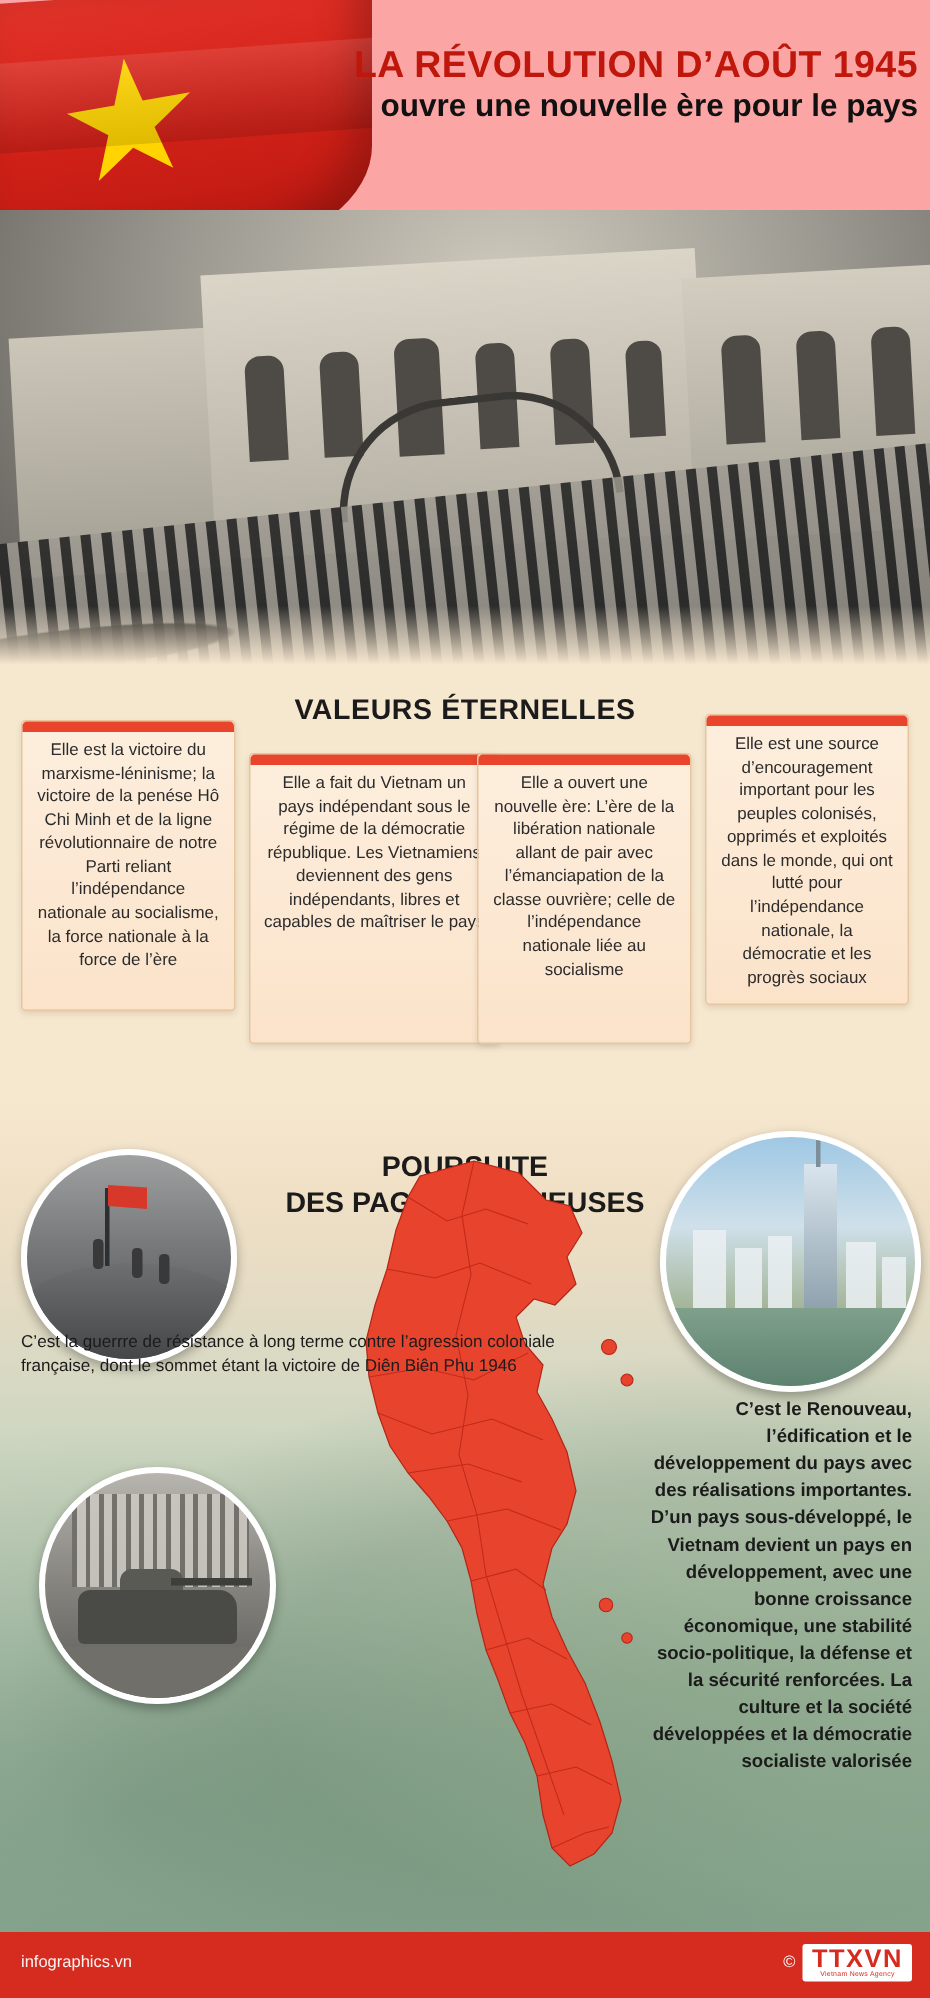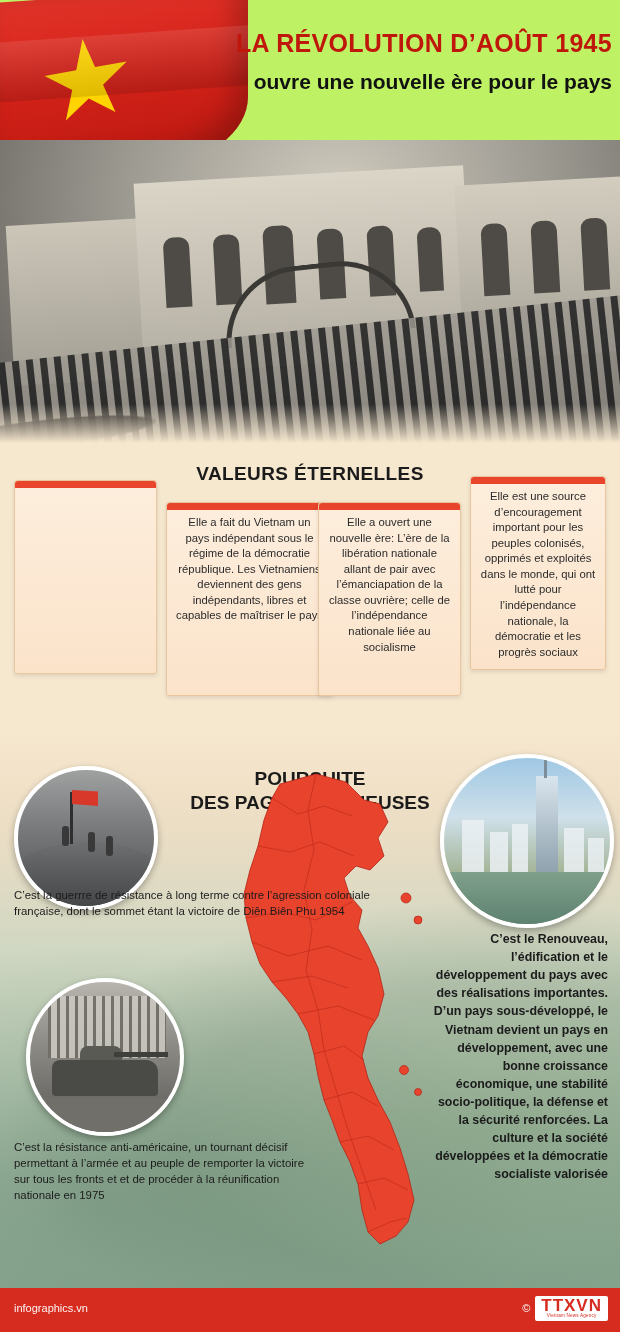--- a/index.html
+++ b/index.html
@@ -8,21 +8,21 @@
     font-family:"Liberation Sans", sans-serif;
     background:#f2e2c9;
     overflow:hidden;
     position:relative;
   }
   .page{position:relative;width:620px;height:1332px;overflow:hidden;background:#f6e7cf;}
 
   
   .header{
     position:absolute;left:0;top:0;width:620px;height:152px;
-    background:#bef264;
+    background:#fca5a5;
     overflow:hidden;
   }
   .flag{
     position:absolute;left:-4px;top:-6px;width:252px;height:175px;
     background:linear-gradient(175deg,#e2342a 0%,#d42219 45%,#b81810 100%);
     border-radius:0 0 36% 6%;
     box-shadow:inset -12px -10px 26px rgba(0,0,0,.22);
     transform:skewY(-4deg);
   }
   .flag:after{
@@ -36,21 +36,21 @@
     filter:drop-shadow(0 2px 2px rgba(0,0,0,.25));
     transform:rotate(-6deg);
   }
   .title-wrap{
     position:absolute;right:8px;top:30px;width:440px;text-align:right;
   }
   .title-main{
     color:#c0170c;font-weight:bold;font-size:25px;letter-spacing:.3px;line-height:1.1;
   }
   .title-sub{
-    color:#111;font-weight:bold;font-size:21px;line-height:1.15;margin-top:12px;
+    color:#111;font-weight:bold;font-size:21px;line-height:1.15;margin-top:1px;
   }
 
   
   .photo-band{
     position:absolute;left:0;top:140px;width:620px;height:310px;
     overflow:hidden;
   }
   .photo-inner{
     position:absolute;left:-10px;top:-26px;width:640px;height:360px;
     background:
@@ -262,20 +262,21 @@
       <div class="crowd"></div>
     </div>
     <div class="band-fade"></div>
   </div>
 
   <div class="sec-title" id="valeurs-title">VALEURS ÉTERNELLES</div>
 
   <div class="cards">
     <div class="card" id="card-1">
       <div class="bar"></div>
+      <div>Elle est la victoire du marxisme-léninisme; la victoire de la penése Hô Chi Minh et de la ligne révolutionnaire de notre Parti reliant l’indépendance nationale au socialisme, la force nationale à la force de l’ère</div>
     </div>
     <div class="card" id="card-2">
       <div class="bar"></div>
       <div>Elle a fait du Vietnam un pays indépendant sous le régime de la démocratie république. Les Vietnamiens deviennent des gens indépendants, libres et capables de maîtriser le pays</div>
     </div>
     <div class="card" id="card-3">
       <div class="bar"></div>
       <div>Elle a ouvert une nouvelle ère: L’ère de la libération nationale allant de pair avec l’émanciapation de la classe ouvrière; celle de l’indépendance nationale liée au socialisme</div>
     </div>
     <div class="card" id="card-4">
@@ -325,30 +326,29 @@
   </div>
 
   <div class="circ" id="photo-circle-dienbienphu">
     <div class="hill"></div>
     <div class="flagpole"></div>
     <div class="redflag"></div>
     <div class="sold" style="left:44px;top:56px;"></div>
     <div class="sold" style="left:70px;top:62px;"></div>
     <div class="sold" style="left:88px;top:66px;"></div>
   </div>
-  <div class="ctext" id="text-dienbienphu">C’est la guerrre de résistance à long terme contre l’agression coloniale française, dont le sommet étant la victoire de Diên Biên Phu 1954</div>
+  <div class="ctext" id="text-dienbienphu">C’est la guerrre de résistance à long terme contre l’agression coloniale française, dont le sommet étant la victoire de Diên Biên Phu 1946</div>
 
   <div class="circ" id="photo-circle-tank">
     <div class="gate"></div>
     <div class="grnd"></div>
     <div class="turret"></div>
     <div class="barrel"></div>
     <div class="tank"></div>
   </div>
-  <div class="ctext" id="text-tank">C’est la résistance anti-américaine, un tournant décisif permettant à l’armée et au peuple de remporter la victoire sur tous les fronts et et de procéder à la réunification nationale en 1975</div>
 
   <div class="circ" id="photo-circle-city">
     <div class="tower"></div>
     <div class="blk" style="left:18px;top:62px;width:22px;height:52px;"></div>
     <div class="blk" style="left:46px;top:74px;width:18px;height:40px;"></div>
     <div class="blk" style="left:68px;top:66px;width:16px;height:48px;"></div>
     <div class="blk" style="left:120px;top:70px;width:20px;height:44px;"></div>
     <div class="blk" style="left:144px;top:80px;width:16px;height:34px;"></div>
     <div class="water"></div>
   </div>

